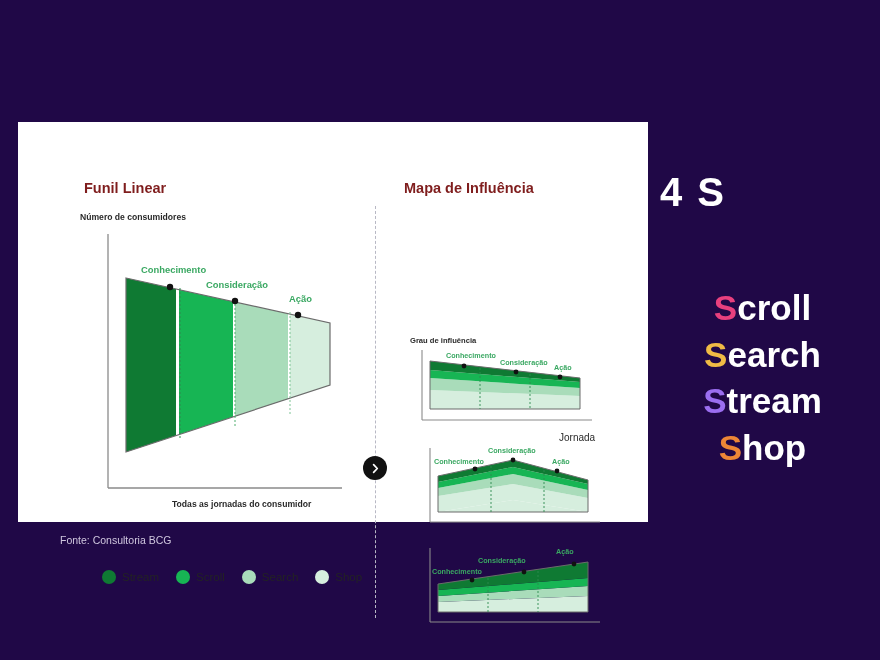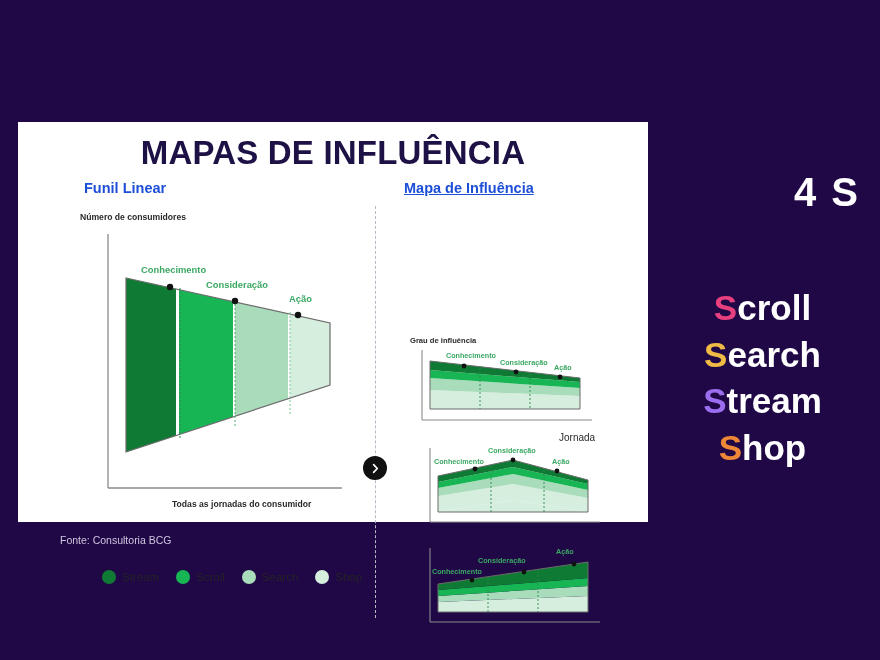--- a/index.html
+++ b/index.html
@@ -18,24 +18,24 @@
     background: #ffffff;
   }
   #slide-title {
     position: absolute; left: 0; top: 12px; width: 630px;
     text-align: center;
     font-size: 33px; font-weight: bold; letter-spacing: .2px;
     color: #1e1145;
   }
   .col-heading {
     position: absolute;
-    font-size: 14.5px; font-weight: bold; color: #1d4ed8;
+    font-size: 14.5px; font-weight: bold; color: #7f1d1d;
   }
   #heading-left  { left: 66px;  top: 58px; }
-  #heading-right { left: 386px; top: 58px; text-decoration: underline; }
+  #heading-right { left: 386px; top: 58px; }
 
   
   #divider {
     position: absolute; left: 357px; top: 84px;
     width: 0; height: 412px;
     border-left: 1px dashed #b8b8c4;
   }
   #next-arrow {
     position: absolute; left: 345px; top: 334px;
     width: 24px; height: 24px; border-radius: 50%;
@@ -71,41 +71,40 @@
 
   
   #footer-note {
     position: absolute; left: 18px; top: 534px;
     font-size: 10.5px; color: #cfc6de; padding-left: 42px;
   }
 
   
   #four-s {
     position: absolute; left: 660px; top: 170px; width: 200px;
-    text-align: right;
+    text-align: left;
     font-size: 40px; font-weight: bold; color: #ffffff; letter-spacing: 2px;
   }
   #s-list {
     position: absolute; left: 660px; top: 285px; width: 205px;
     text-align: center;
   }
   .s-line {
     font-size: 35px; font-weight: bold; color: #ffffff;
     line-height: 1.33; white-space: nowrap;
   }
   .s-cap { }
 </style>
 </head>
 <body>
 
 <div id="stage">
 
   <div id="card">
 
-    <div id="slide-title">MAPAS DE INFLUÊNCIA</div>
 
     <div class="col-heading" id="heading-left">Funil Linear</div>
     <div class="col-heading" id="heading-right">Mapa de Influência</div>
 
     <div id="divider"></div>
     <div id="next-arrow">
       <svg width="11" height="11" viewBox="0 0 11 11">
         <path d="M3.6 1.6 L7.3 5.5 L3.6 9.4" stroke="#ffffff" stroke-width="1.7" fill="none" stroke-linecap="round" stroke-linejoin="round"></path>
       </svg>
     </div>

